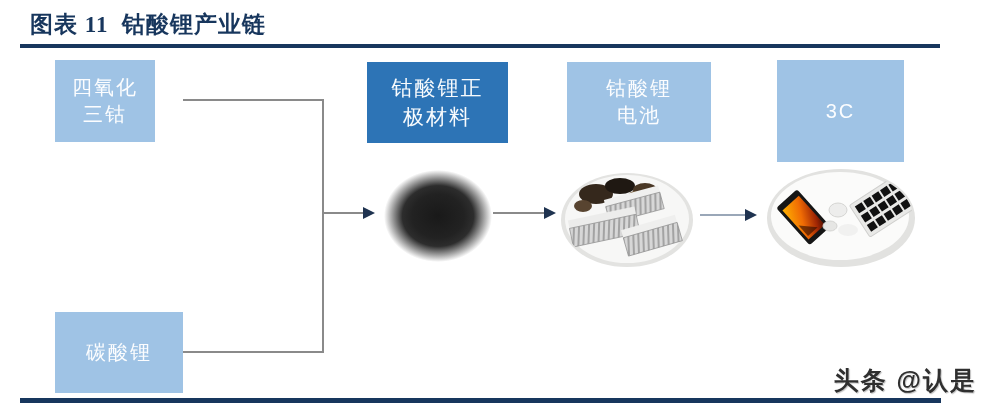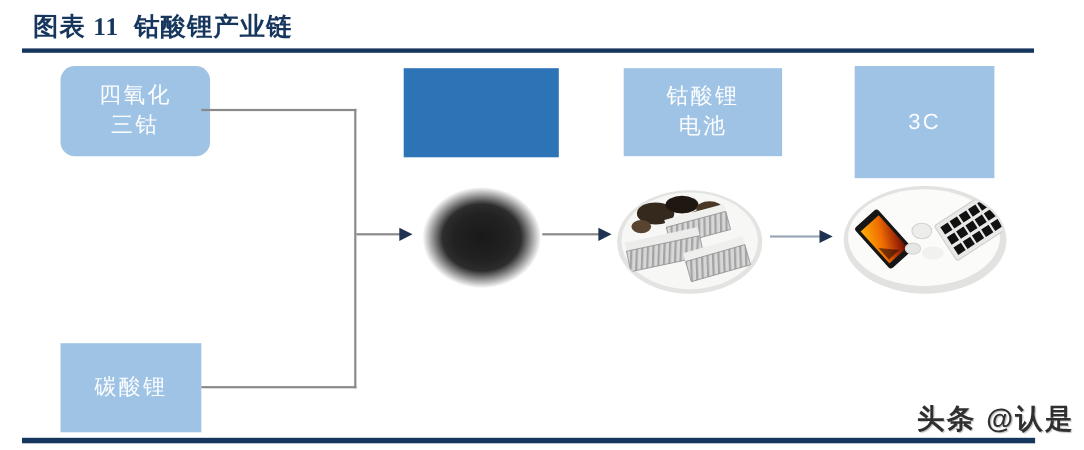--- a/index.html
+++ b/index.html
@@ -29,21 +29,21 @@
     position:absolute;
     display:flex; flex-direction:column;
     align-items:center; justify-content:center;
     text-align:center;
     color:rgba(255,255,255,0.97);
     font-size:20px; line-height:1.35;
     letter-spacing:2px;
   }
   .node.light { background:#9fc3e5; }
   .node.dark  { background:#2d74b6; }
-  .node-co3o4   { left:55px;  top:60px;  width:136px; height:82px;border-radius:13px; }
+  .node-co3o4   { left:55px;  top:60px;  width:100px; height:82px; }
   .node-li2co3  { left:55px;  top:312px; width:128px; height:81px; }
   .node-cathode { left:367px; top:62px;  width:141px; height:81px; font-size:21px; }
   .node-battery { left:567px; top:62px;  width:144px; height:80px; }
   .node-3c      { left:777px; top:60px;  width:127px; height:102px; }
 
   
   .connector { position:absolute; background:#8a8a8a; }
   .conn-top-h    { left:183px; top:99px;  width:141px; height:2px; }
   .conn-vert     { left:322px; top:99px;  width:2px;   height:254px; }
   .conn-bottom-h { left:183px; top:351px; width:141px; height:2px; }
@@ -98,20 +98,22 @@
   <div>四氧化</div>
   <div>三钴</div>
 </div>
 
 <div class="node light node-li2co3">
   <div>碳酸锂</div>
 
 </div>
 
 <div class="node dark node-cathode">
+  <div>钴酸锂正</div>
+  <div>极材料</div>
 </div>
 
 <div class="node light node-battery">
   <div>钴酸锂</div>
   <div>电池</div>
 </div>
 
 <div class="node light node-3c">
   <div>3C</div>
 

